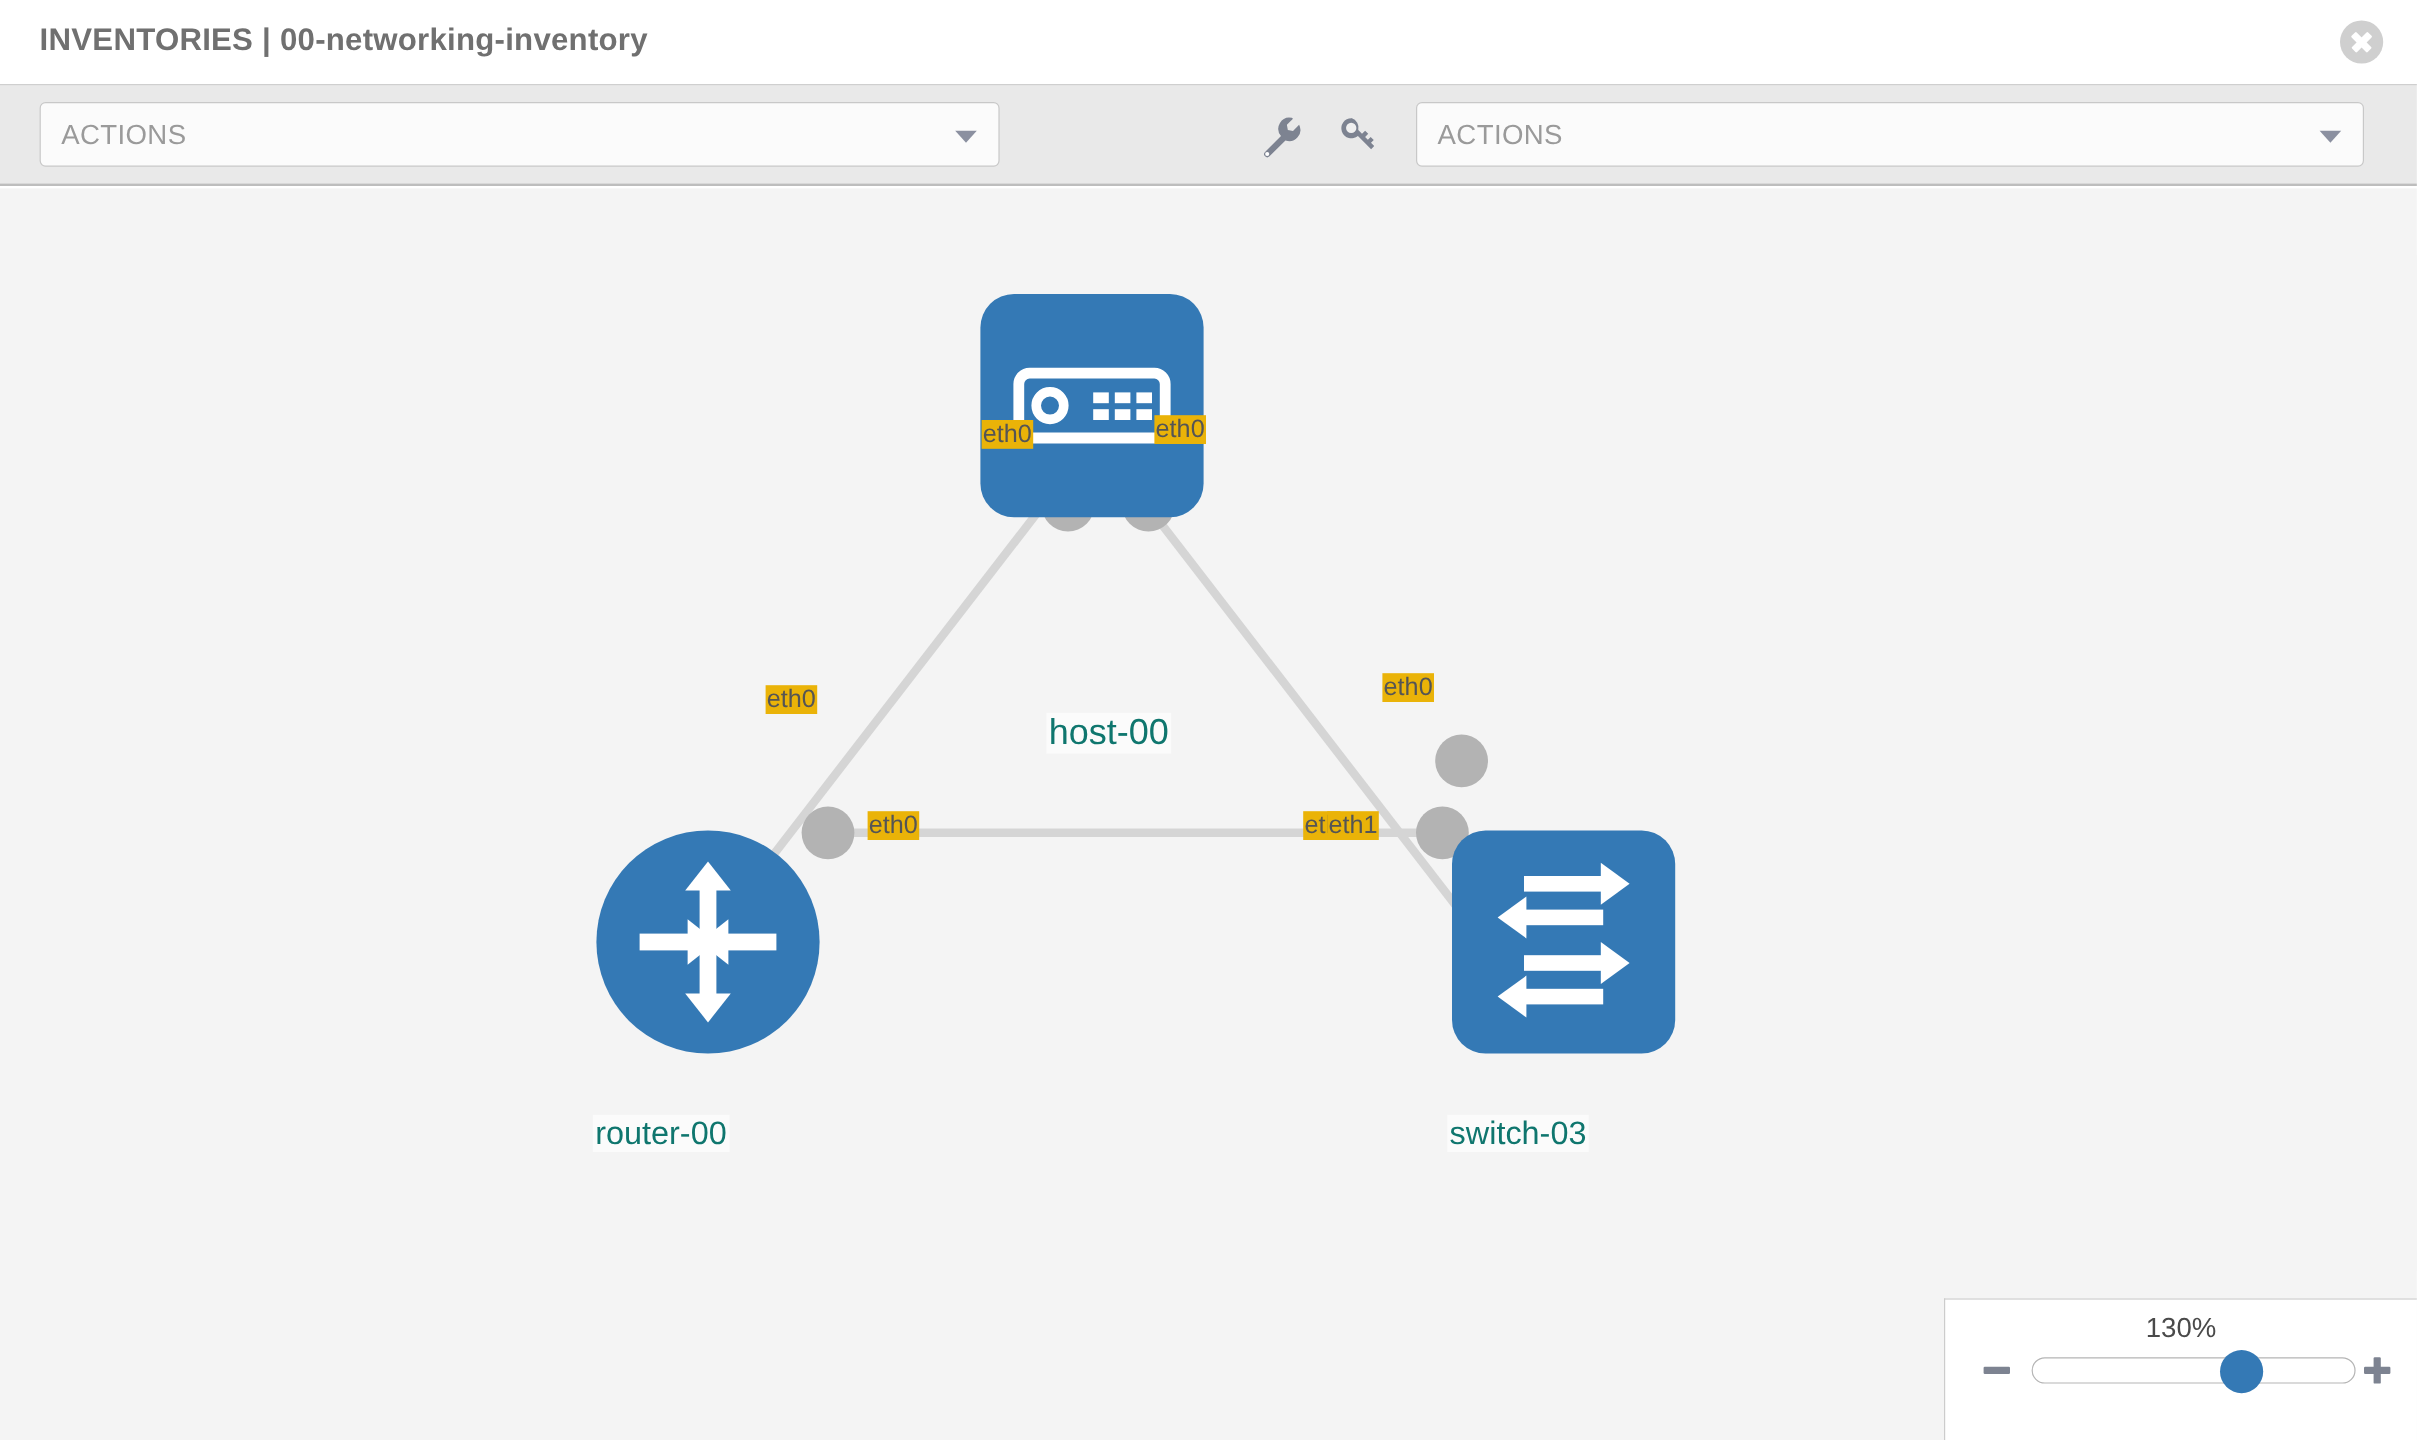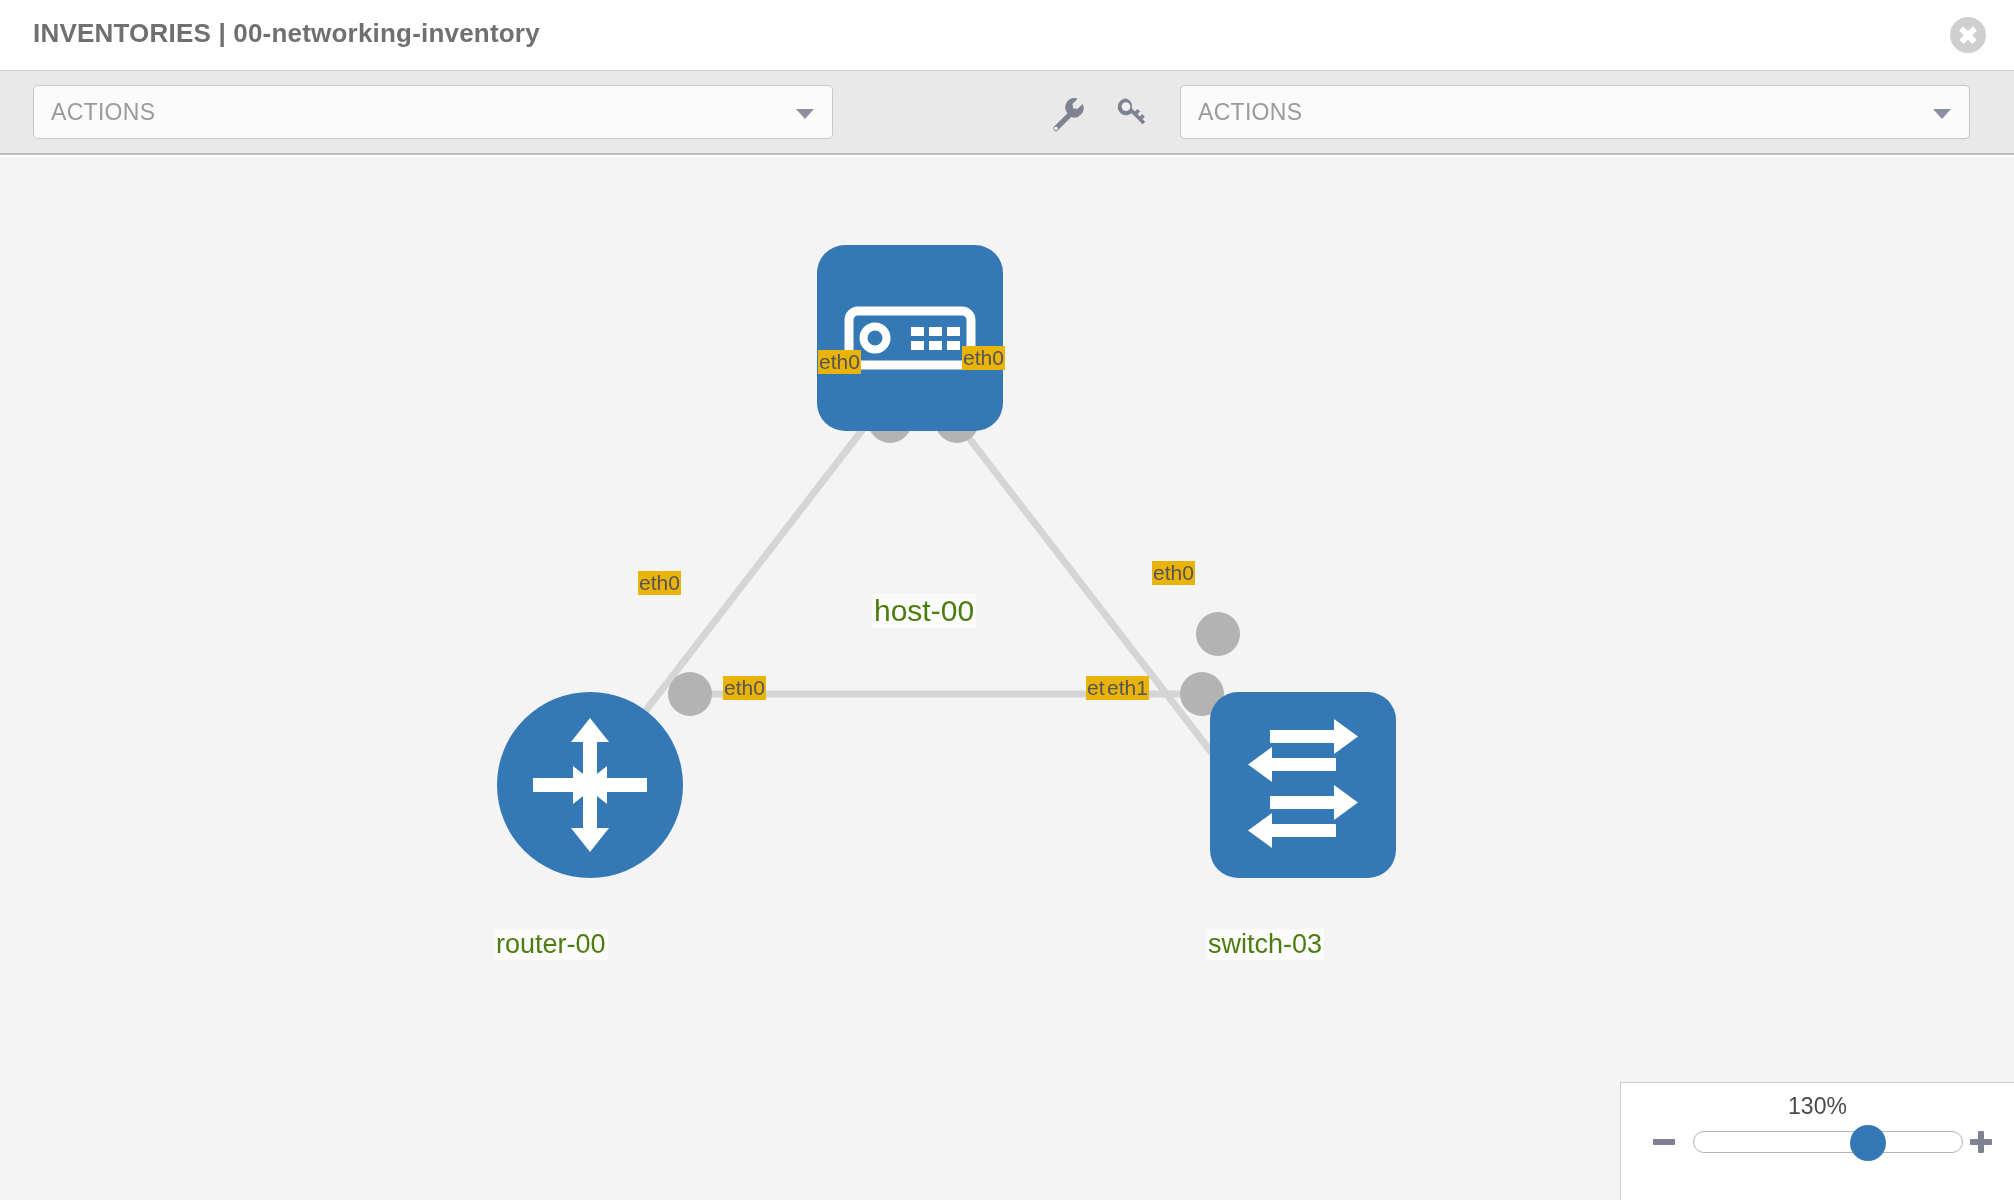--- a/index.html
+++ b/index.html
@@ -134,21 +134,21 @@
     background: #3479b5;
     z-index: 4;
   }
   .node.rounded { border-radius: 28px; }
   .node.circle  { border-radius: 50%; }
   .node svg { display: block; width: 186px; height: 186px; }
 
   .node-label {
     position: absolute;
     font-size: 27px;
-    color: #4d7c0f;
+    color: #0f766e;
     background: #fbfbfb;
     white-space: nowrap;
     padding: 0 2px;
     z-index: 6;
   }
 
   
   .nub {
     position: absolute;
     width: 44px;

